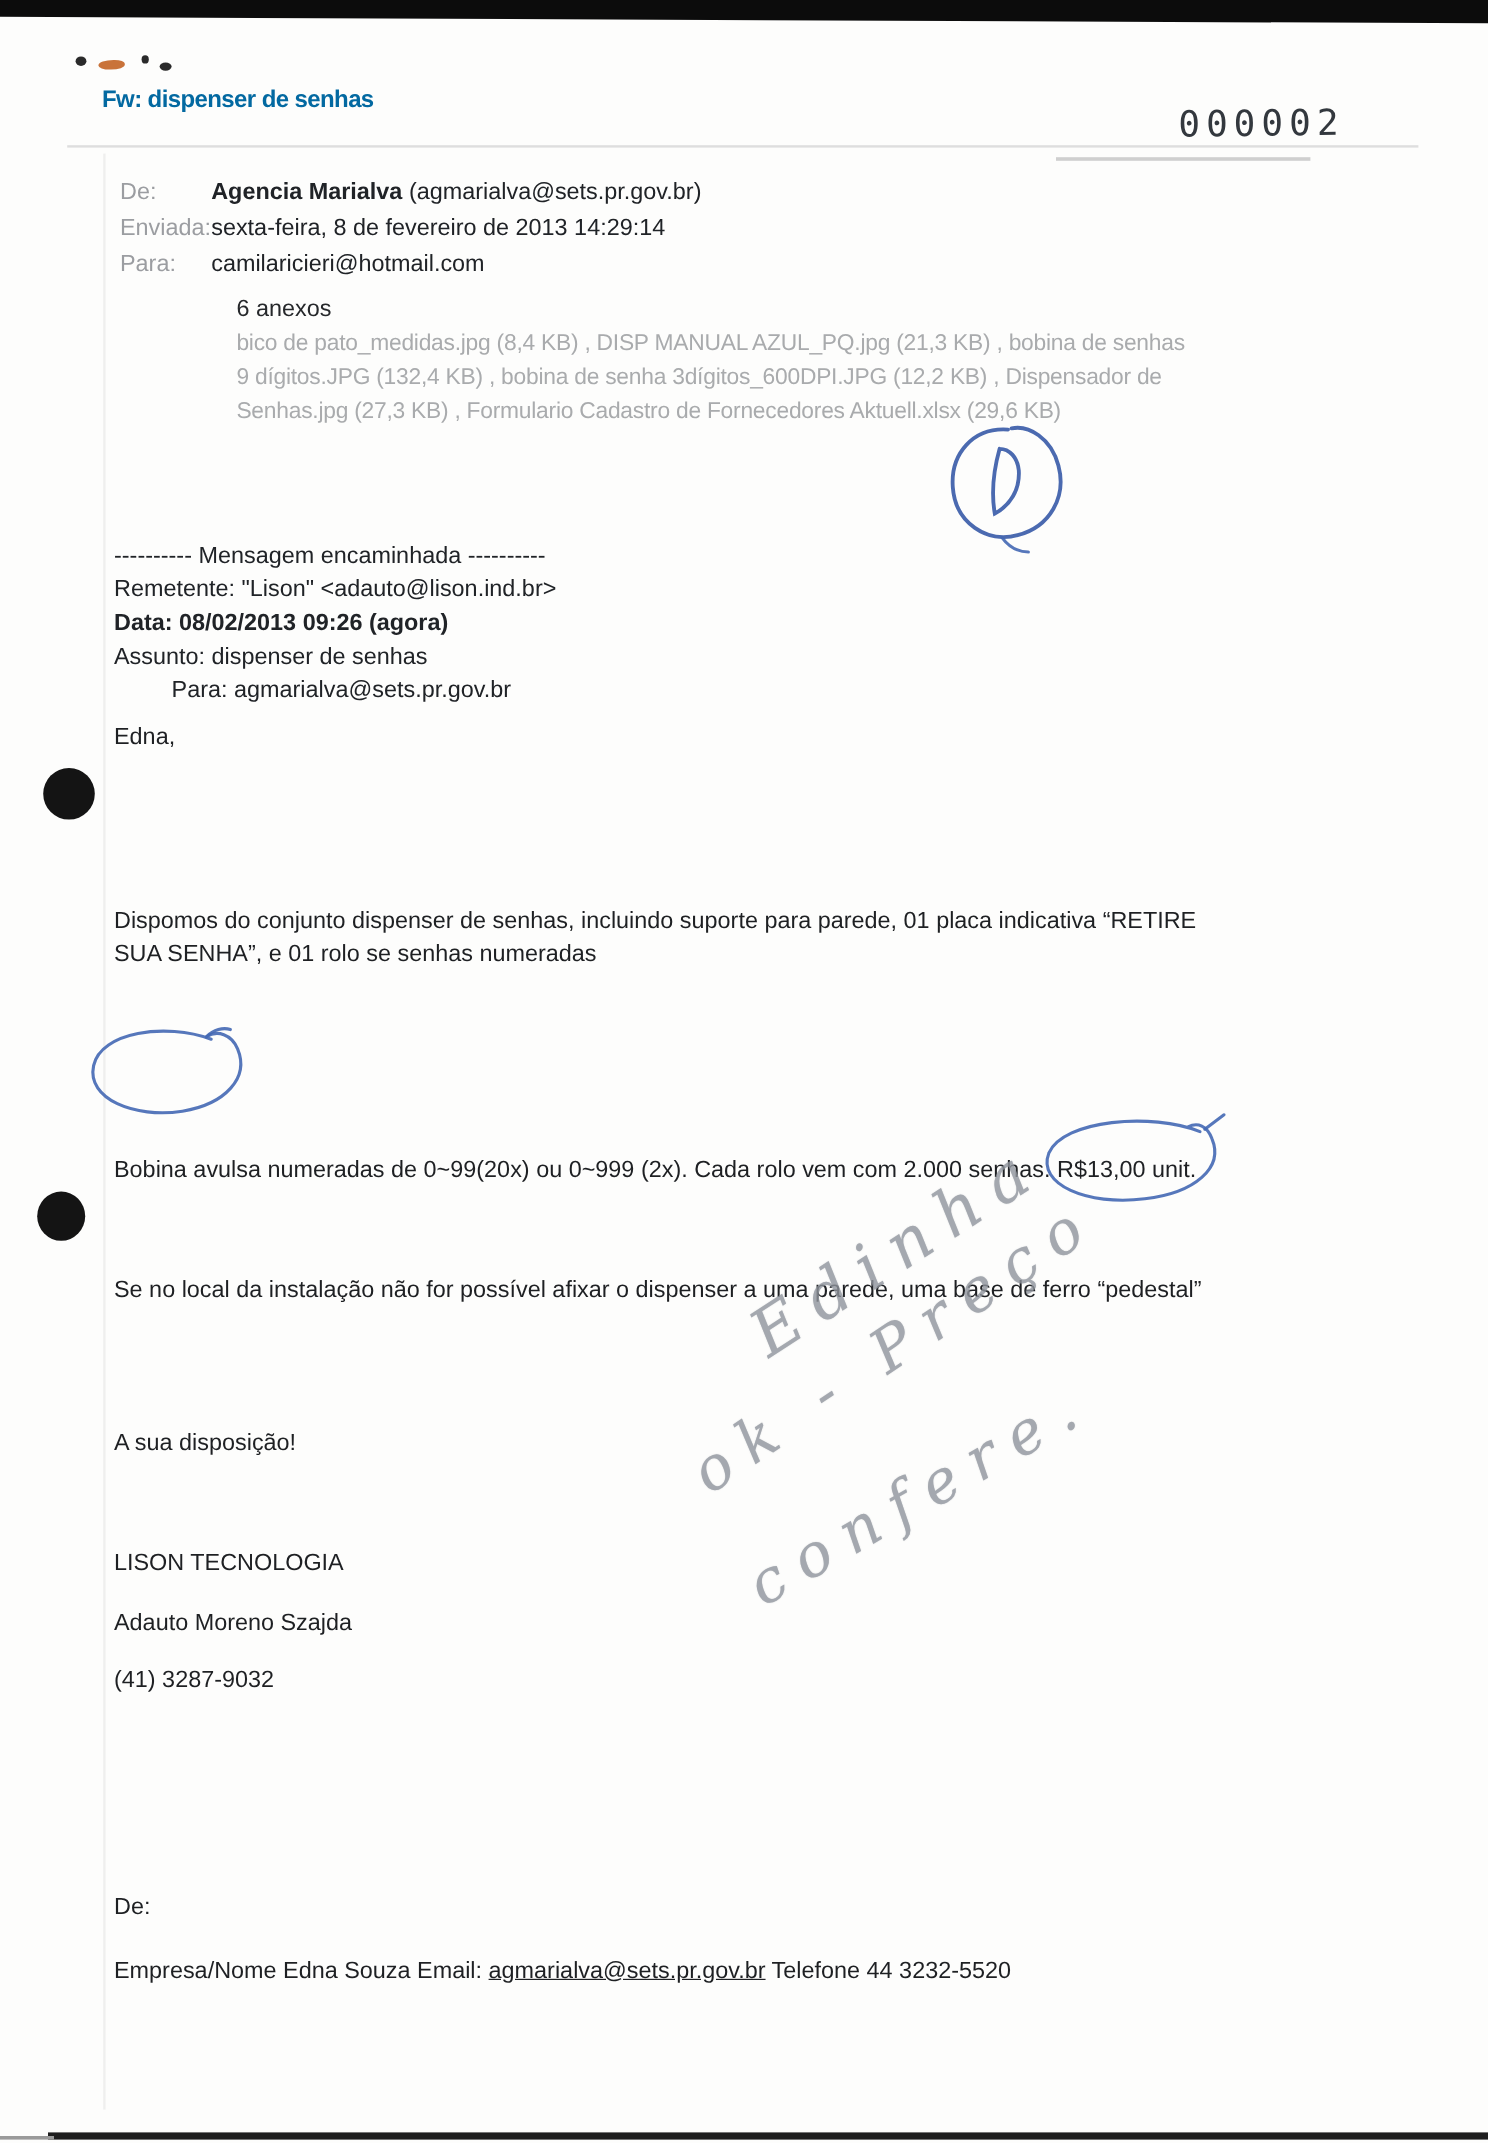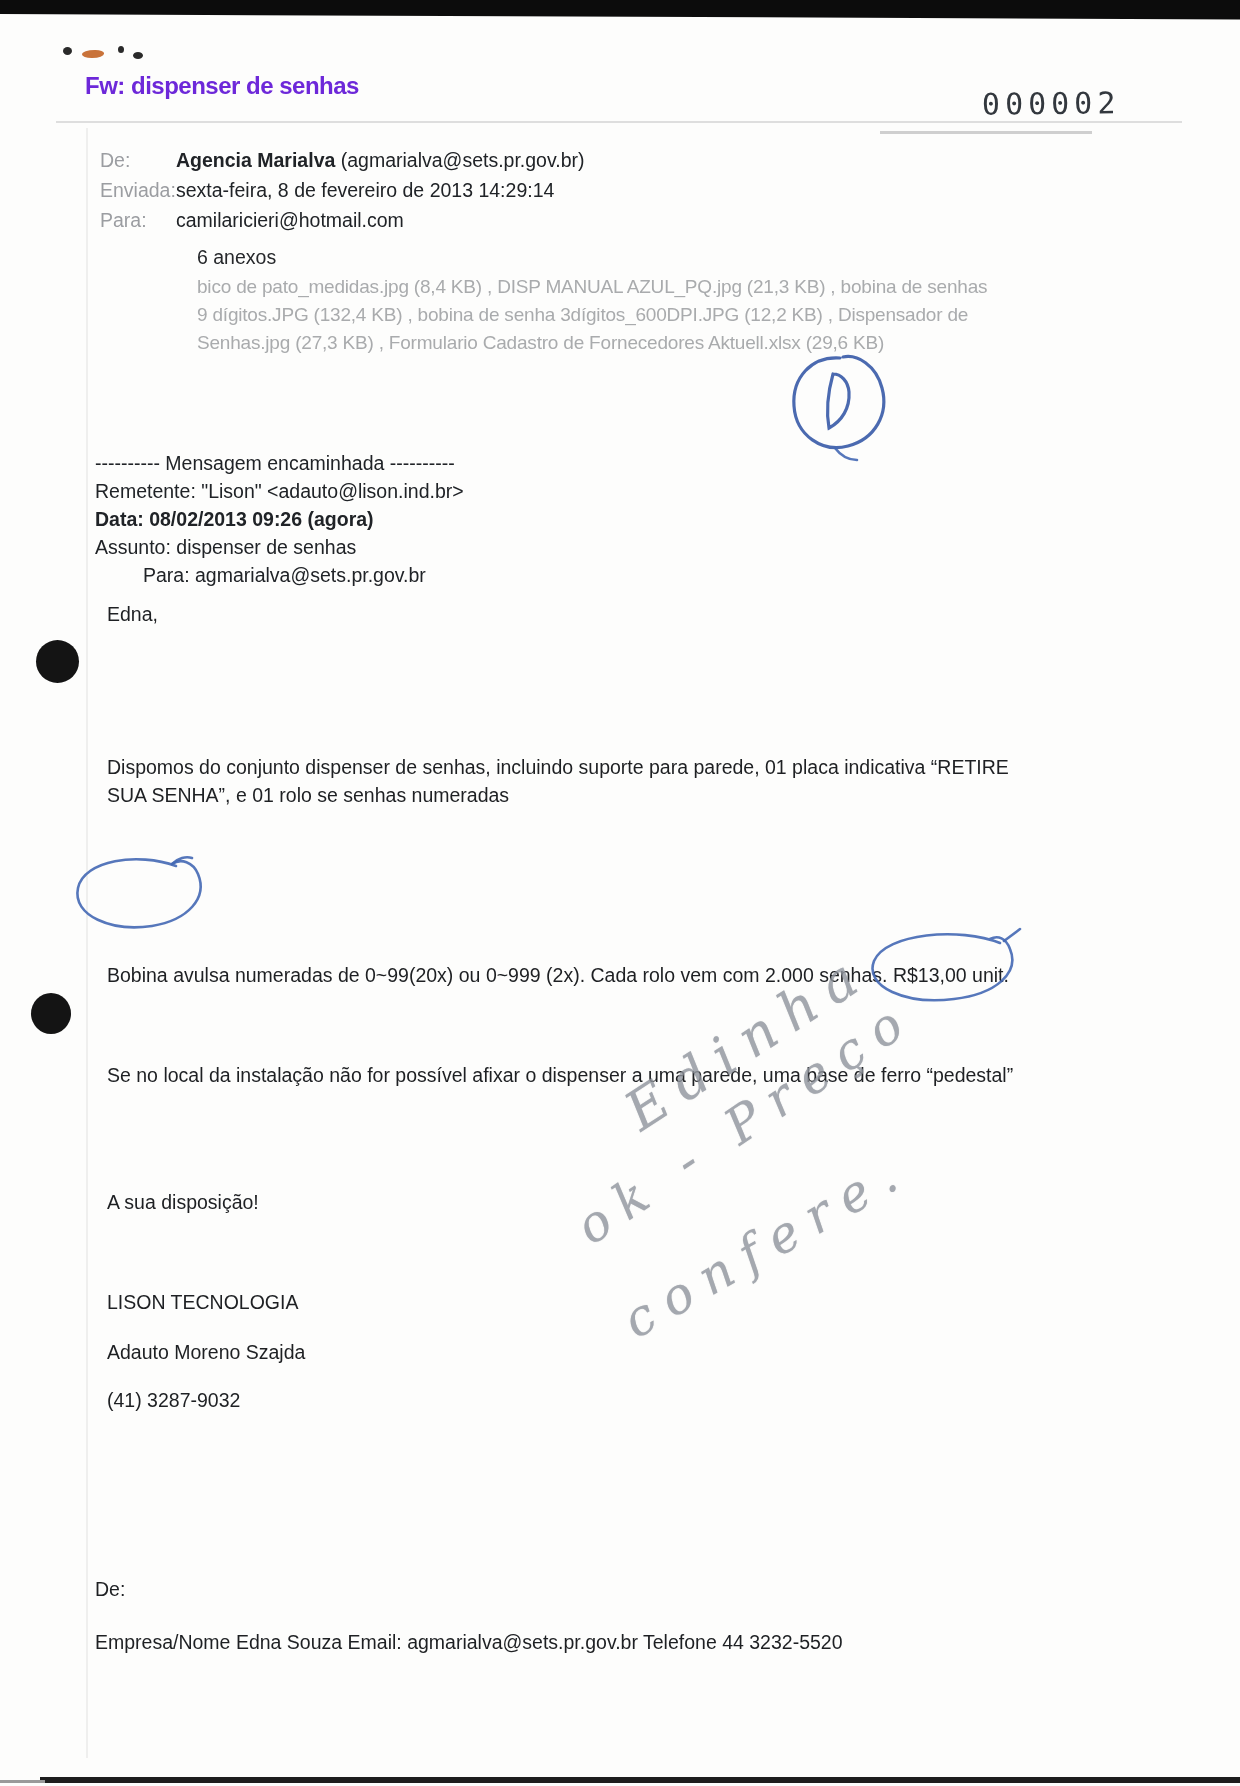--- a/index.html
+++ b/index.html
@@ -17,57 +17,57 @@
   
   .scan-bar-top { left:-6px; top:-6px; width:1252px; height:20px; background:#0c0c0c; transform:rotate(0.25deg); transform-origin:left top; }
   .scan-bar-bottom { left:40px; top:1777px; width:1200px; height:6px; background:#1e1e1e; }
   .scan-bar-bottom2 { left:0px; top:1780px; width:45px; height:3px; background:#9a9a9a; }
   .fold-line { left:86px; top:128px; width:2px; height:1630px; background:rgba(60,60,60,0.07); }
   .speck { background:#2a2a2a; border-radius:50%; }
   .speck-orange { background:#c05a18; border-radius:60% 40% 55% 45%; opacity:.85; }
   .hole-punch { background:#141414; border-radius:50%; }
 
   
-  .doc-title { left:85px; top:72px; font-size:24px; font-weight:bold; letter-spacing:-0.5px; color:#6d28d9; }
+  .doc-title { left:85px; top:72px; font-size:20px; font-weight:bold; letter-spacing:-0.5px; color:#0369a1; }
   .stamp { left:982px; top:86px; font-family:"DejaVu Sans Mono", monospace; font-size:30px; letter-spacing:5px; color:#33383e; transform:rotate(-0.6deg); }
   .title-rule { left:56px; top:121px; width:1126px; height:2px; background:#dedede; }
   .stamp-rule { left:880px; top:131px; width:212px; height:3px; background:#cfcfcf; }
 
   .hdr-row { left:100px; width:900px; display:flex; font-size:19.5px; line-height:24px; }
   .hdr-label { width:76px; color:#9b9da1; flex:0 0 76px; }
   .hdr-value { color:#202327; }
   .hdr-bold { font-weight:bold; }
 
   .anexos-count { left:197px; top:246px; font-size:19.5px; color:#26282b; }
   .anexos-line { left:197px; width:850px; font-size:19px; color:#a9abad; letter-spacing:-0.2px; }
 
   
   .fw-line { left:95px; width:760px; font-size:19.5px; color:#202327; }
 
-  .body-par { left:95px; width:1072px; font-size:19.5px; line-height:28px; color:#1e2023;margin-left:12px; }
+  .body-par { left:95px; width:1072px; font-size:19.5px; line-height:28px; color:#1e2023; }
 
   .circled { position:relative; display:inline-block; }
 
   .pen-svg { pointer-events:none; }
   .pen-stroke { fill:none; stroke:#4468b4; stroke-width:2.6; stroke-linecap:round; opacity:.9; }
   .pen-stroke-thick { fill:none; stroke:#3c5da9; stroke-width:3.2; stroke-linecap:round; opacity:.92; }
 
   .pencil-line {
     font-family:"DejaVu Serif", serif;
     font-style:italic;
     color:#8f949c;
     opacity:.8;
     letter-spacing:14px;
     white-space:nowrap;
     text-shadow:0 0 1px rgba(143,148,156,.6);
     transform-origin:left bottom;
   }
 
   .footer-line { left:95px; width:1050px; font-size:19.5px; color:#1e2023; }
-  .footer-email { }
+  .footer-email { text-decoration:underline; }
 </style>
 </head>
 <body>
 
 <div class="abs scan-bar-top"></div>
 <div class="abs scan-bar-bottom"></div>
 <div class="abs scan-bar-bottom2"></div>
 <div class="abs fold-line"></div>
 <div class="abs speck" style="left:63px; top:47px; width:9px; height:8px;"></div>
 <div class="abs speck-orange" style="left:82px; top:50px; width:22px; height:8px;"></div>

